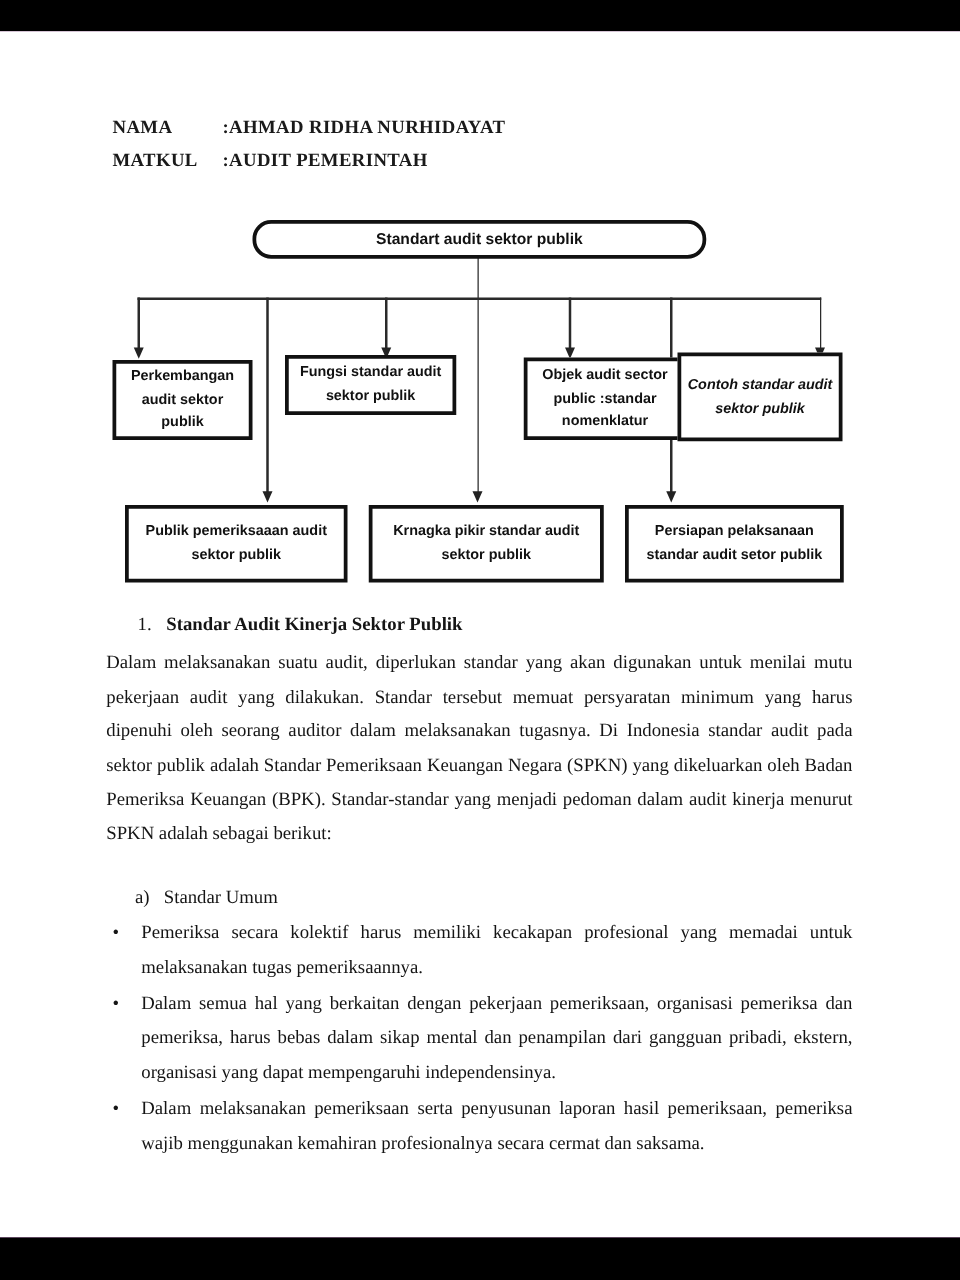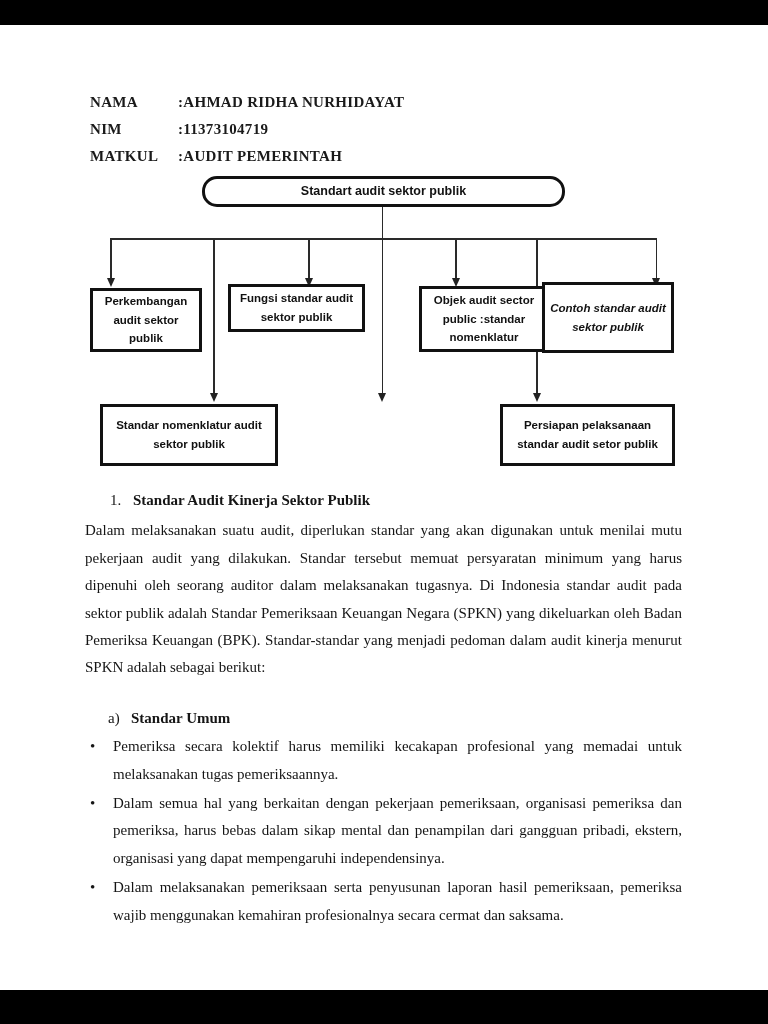--- a/index.html
+++ b/index.html
@@ -53,41 +53,37 @@
   .h-b7 { left:532.5px; top:368px; }
 
   
   .textblock { position:absolute; left:85px; top:462px; width:597px; font-size:15px; line-height:27.4px; color:#151515; }
   .sec-head { display:flex; margin-left:25px; }
   .sec-num { width:23px; }
   .sec-title { font-weight:bold; }
   .para { text-align:justify; margin-top:3px; }
   .sub-head { display:flex; margin-left:23px; margin-top:23px; }
   .sub-letter { width:23px; }
-  .sub-title { font-weight:bold; }
+  .sub-title { font-weight:normal; }
   ul.bullets { list-style:none; margin-top:1px; }
   ul.bullets li { position:relative; padding-left:28px; text-align:justify; margin-bottom:2px; }
   ul.bullets li::before { content:"\2022"; position:absolute; left:5px; top:0; }
 </style>
 </head>
 <body>
 
 <div class="canvas">
   <div class="bar top"></div>
 
   <div class="paper">
 
     <div class="hdr">
       <div class="hdr-row">
         <span class="hdr-label">NAMA</span>
         <span class="hdr-value">:AHMAD RIDHA NURHIDAYAT</span>
-      </div>
-      <div class="hdr-row">
-        <span class="hdr-label">NIM</span>
-        <span class="hdr-value">:11373104719</span>
       </div>
       <div class="hdr-row">
         <span class="hdr-label">MATKUL</span>
         <span class="hdr-value">:AUDIT PEMERINTAH</span>
       </div>
     </div>
 
     <div class="vline v-stem"></div>
     <div class="hline hl-main"></div>
     <div class="vline v-a1"></div>
@@ -102,21 +98,22 @@
     <div class="ahead h-a4"></div>
     <div class="ahead h-b5"></div>
     <div class="ahead h-b6"></div>
     <div class="ahead h-b7"></div>
 
     <div class="dgm-box dgm-root">Standart audit sektor publik</div>
     <div class="dgm-box b1">Perkembangan audit sektor publik</div>
     <div class="dgm-box b2">Fungsi standar audit sektor publik</div>
     <div class="dgm-box b3">Objek audit sector public :standar nomenklatur</div>
     <div class="dgm-box b4">Contoh standar audit sektor publik</div>
-    <div class="dgm-box b5">Standar nomenklatur audit sektor publik</div>
+    <div class="dgm-box b5">Publik pemeriksaaan audit sektor publik</div>
+    <div class="dgm-box b6">Krnagka pikir standar audit sektor publik</div>
     <div class="dgm-box b7">Persiapan pelaksanaan standar audit setor publik</div>
 
     <div class="textblock">
       <div class="sec-head">
         <span class="sec-num">1.</span>
         <span class="sec-title">Standar Audit Kinerja Sektor Publik</span>
       </div>
       <p class="para">Dalam melaksanakan suatu audit, diperlukan standar yang akan digunakan untuk menilai mutu pekerjaan audit yang dilakukan. Standar tersebut memuat persyaratan minimum yang harus dipenuhi oleh seorang auditor dalam melaksanakan tugasnya. Di Indonesia standar audit pada sektor publik adalah Standar Pemeriksaan Keuangan Negara (SPKN) yang dikeluarkan oleh Badan Pemeriksa Keuangan (BPK). Standar-standar yang menjadi pedoman dalam audit kinerja menurut SPKN adalah sebagai berikut:</p>
 
       <div class="sub-head">

